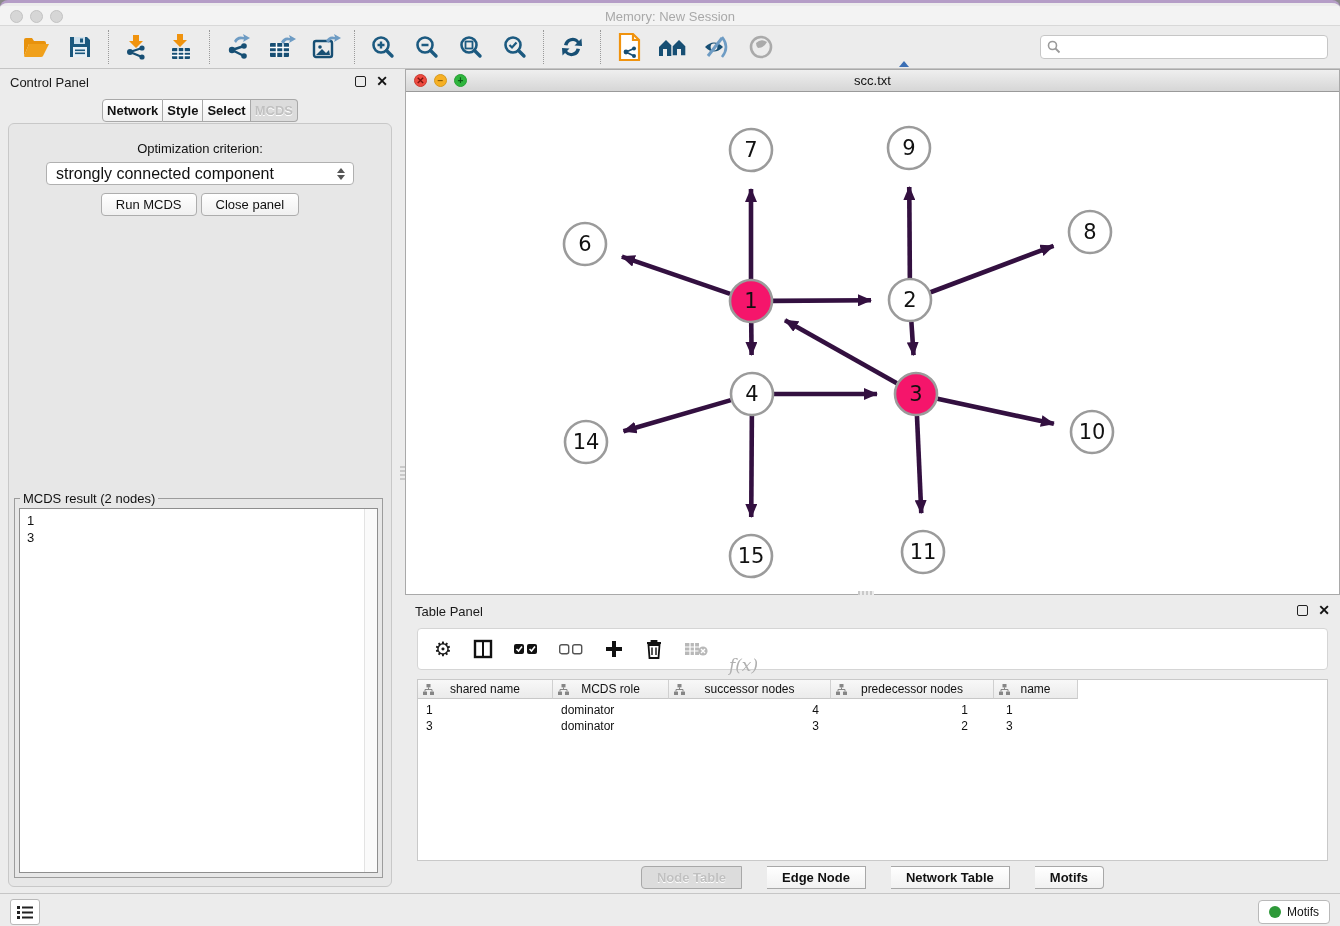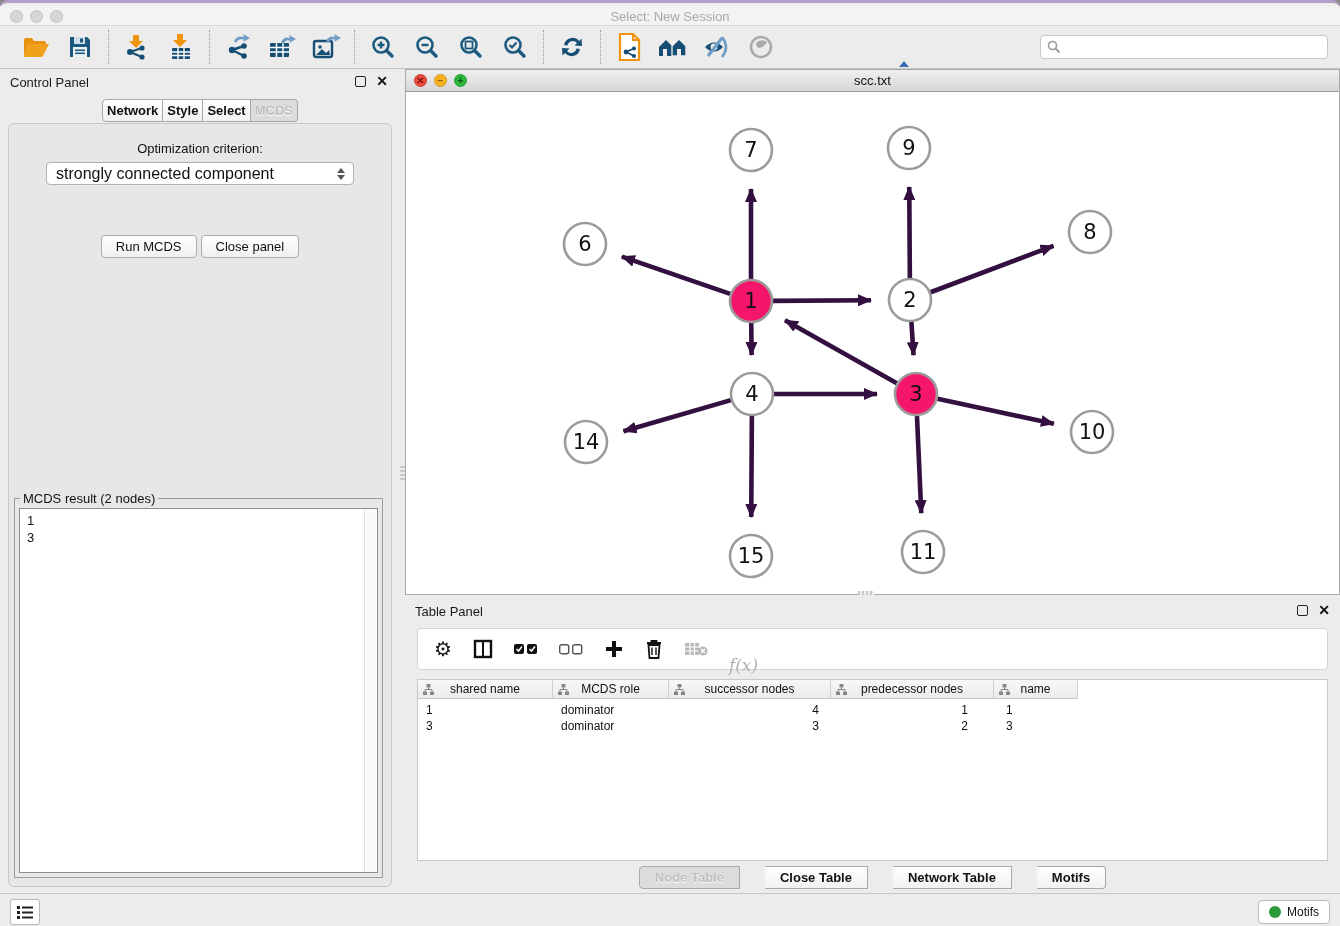--- a/index.html
+++ b/index.html
@@ -41,21 +41,21 @@
              border:1px solid #c8c8c8; border-radius:6px; }
   .opt-label { position:absolute; left:0; right:0; top:17px; text-align:center; font-size:13px; color:#111; }
   .dropdown { position:absolute; left:37px; top:38px; width:308px; height:23px; background:#fff;
               border:1px solid #b0b0b0; border-radius:4px; font-size:16px; color:#111;
               display:flex; align-items:center; padding-left:9px; }
   .dd-stepper { position:absolute; right:6px; top:2px; width:12px; height:18px; display:flex;
                 flex-direction:column; align-items:center; justify-content:center; gap:2px; }
   .dd-stepper i { width:0; height:0; border-left:4px solid transparent; border-right:4px solid transparent; }
   .dd-up { border-bottom:5px solid #555; }
   .dd-down { border-top:5px solid #555; }
-  .cp-buttons { position:absolute; left:0; right:0; top:69px; display:flex; justify-content:center; gap:4px;margin-top:42px; }
+  .cp-buttons { position:absolute; left:0; right:0; top:69px; display:flex; justify-content:center; gap:4px; }
   .btn { font-size:13px; color:#111; background:linear-gradient(#ffffff,#f0f0f0); border:1px solid #adadad;
          border-radius:4px; padding:3px 14px; }
   .groupbox { position:absolute; left:5px; right:8px; top:374px; bottom:8px; border:1px solid #9c9c9c; }
   .groupbox-label { position:absolute; top:-8px; left:5px; background:#e7e7e7; padding:0 3px; font-size:13px; color:#111; }
   .result-area { position:absolute; left:4px; right:4px; top:9px; bottom:4px; background:#fff; border:1px solid #8e8e8e; }
   .result-scroll { position:absolute; right:0; top:0; bottom:0; width:13px; background:#fafafa; border-left:1px solid #e3e3e3; }
   .result-line { font-size:13px; color:#111; line-height:17px; padding:0 7px; }
   .result-line:first-child { padding-top:3px; }
 
   
@@ -110,21 +110,21 @@
 </style>
 </head>
 <body>
 
 <div class="window">
 
   <div class="titlebar">
     <div class="traffic inactive" style="left:10px"></div>
     <div class="traffic inactive" style="left:30px"></div>
     <div class="traffic inactive" style="left:50px"></div>
-    <div class="win-title">Select: New Session</div>
+    <div class="win-title">Memory: New Session</div>
   </div>
 
   <div class="toolbar">
     <div class="tb-group">
       <div class="tb-btn">
         <svg width="28" height="26" viewBox="0 0 28 26">
             <path d="M2 22 L2 6 Q2 4 4 4 L10 4 L12 7 L22 7 Q24 7 24 9 L24 10 L7 10 Z" fill="#e8920c"></path>
             <path d="M2 22 L7 10 L27 10 L21 22 Q20.5 23 19 23 L3.5 23 Q2 23 2 22 Z" fill="#f0a01b"></path>
           </svg>
       </div>
@@ -495,21 +495,21 @@
             <div class="td l" style="width: 135px;">3</div>
             <div class="td l" style="width: 116px;">dominator</div>
             <div class="td r" style="width: 162px; padding-right: 12px;">3</div>
             <div class="td r" style="width: 163px; padding-right: 26px;">2</div>
             <div class="td l" style="width: 84px; padding-left: 12px;">3</div>
           </div>
         </div>
     </div>
     <div class="tp-tabs" id="tp-tabs">
         <span class="tab active">Node Table</span>
-        <span class="tab">Close Table</span>
+        <span class="tab">Edge Node</span>
         <span class="tab">Network Table</span>
         <span class="tab">Motifs</span>
       </div>
   </div>
 
   <div class="statusbar">
     <div class="list-btn">
       <svg width="18" height="16" viewBox="0 0 18 16">
         <g fill="#222">
             <rect x="1" y="2" width="3" height="3"></rect>

